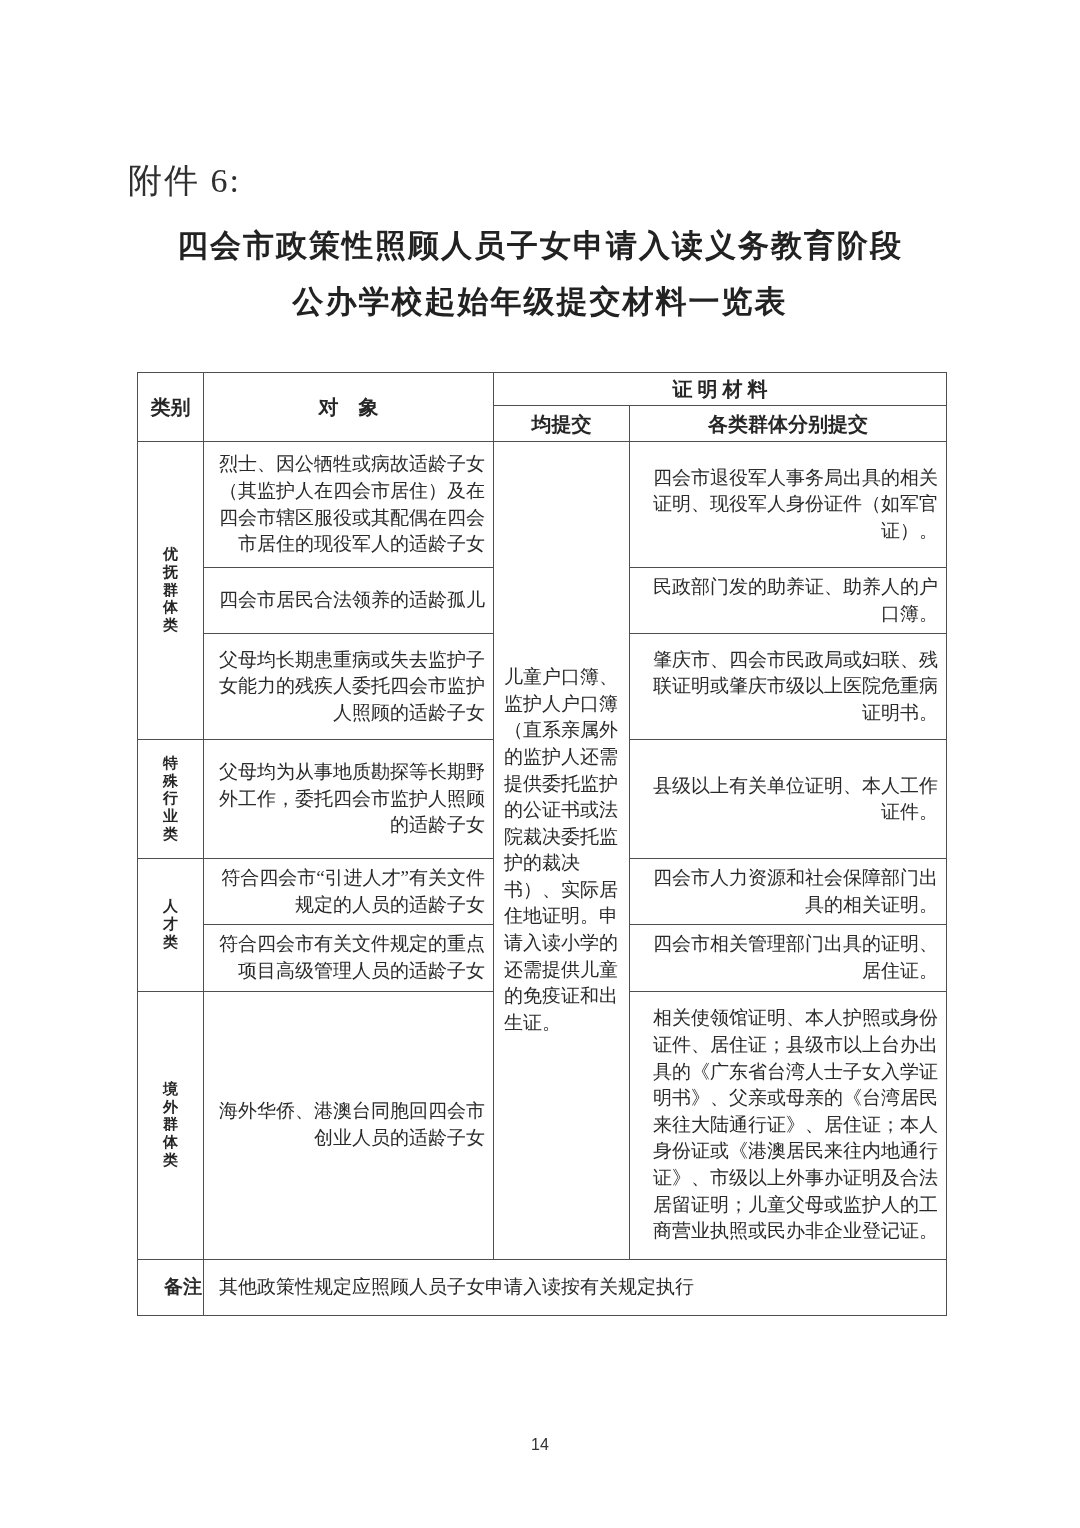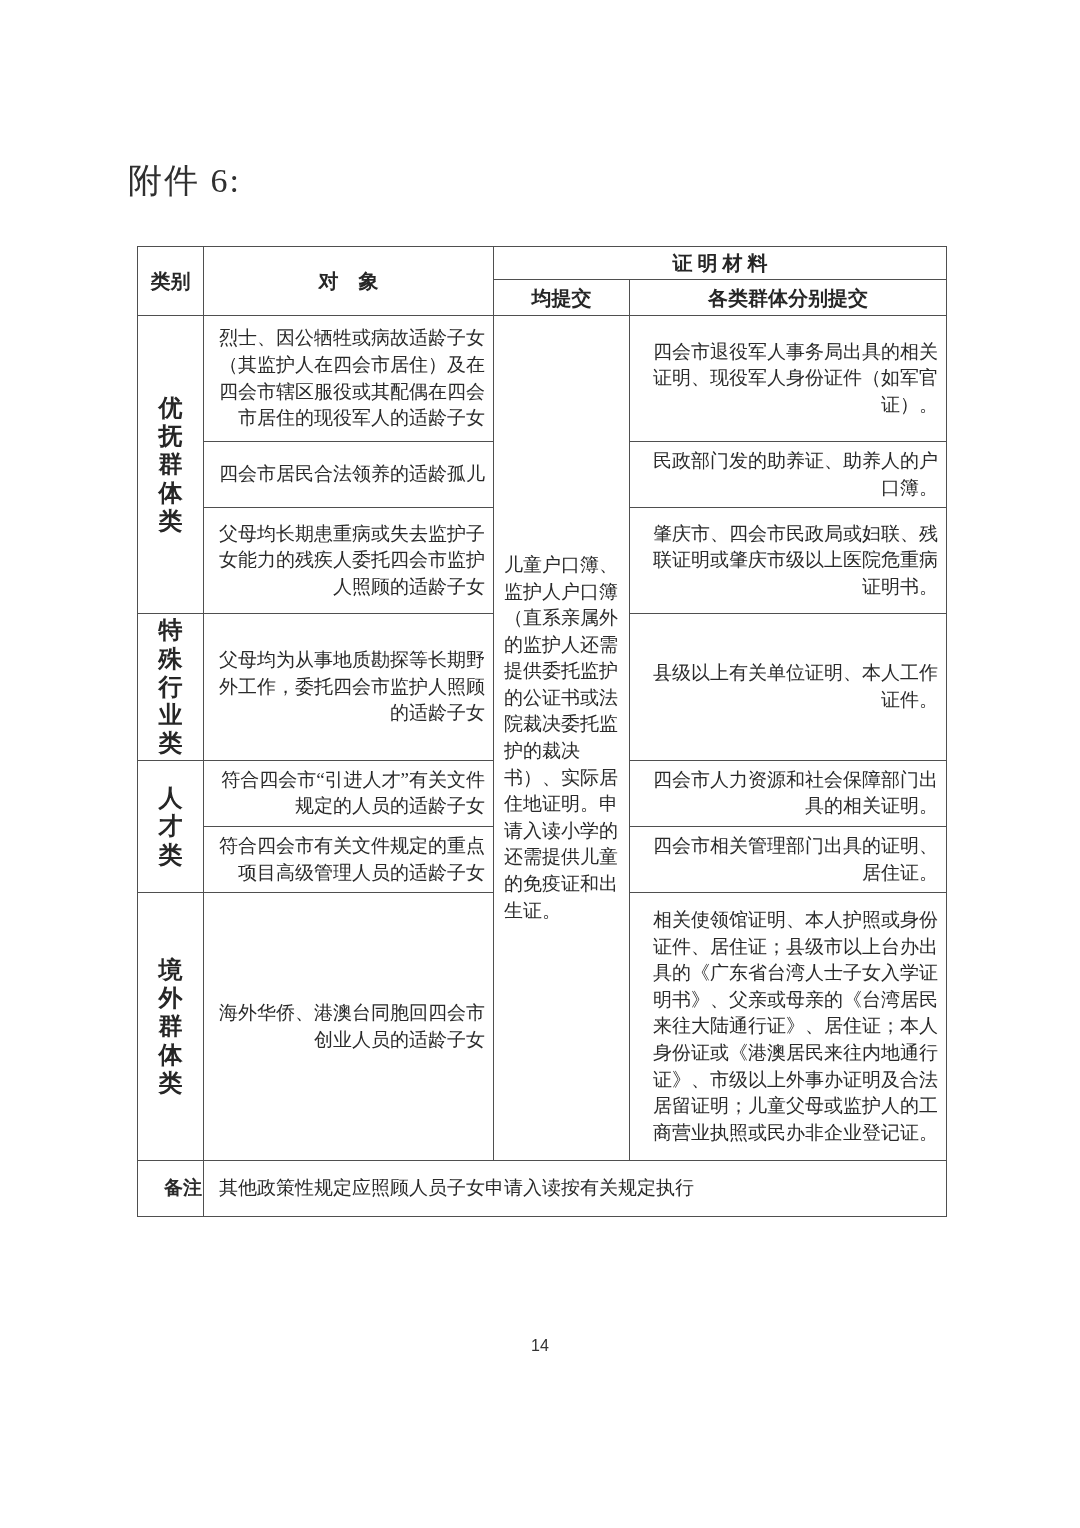--- a/index.html
+++ b/index.html
@@ -70,21 +70,21 @@
   td.td-cat {
     text-align: center;
     padding: 2px 0;
   }
   .vlabel {
     width: 1.15em;
     margin: 0 auto;
     word-break: break-all;
     line-height: 1.18;
     font-weight: bold;
-    font-size: 24px;
+    font-size: 15px;
     color: #262626;
   }
   td.td-obj {
     padding: 4px 8px 4px 12px;
     text-align: right;
   }
   td.td-all {
     padding: 4px 6px 4px 10px;
     text-align: left;
   }
@@ -109,20 +109,22 @@
     font-family: "Liberation Sans", "DejaVu Sans", sans-serif;
     color: #333333;
   }
 </style>
 </head>
 <body>
 
 <div class="attachment-label">附件 6:</div>
 
 <div class="doc-title">
+  <div class="t-line">四会市政策性照顾人员子女申请入读义务教育阶段</div>
+  <div class="t-line">公办学校起始年级提交材料一览表</div>
 </div>
 
 <table class="materials">
   <colgroup>
     <col class="c-cat">
       <col class="c-obj">
       <col class="c-all">
       <col class="c-group">
   </colgroup>
   <thead>

